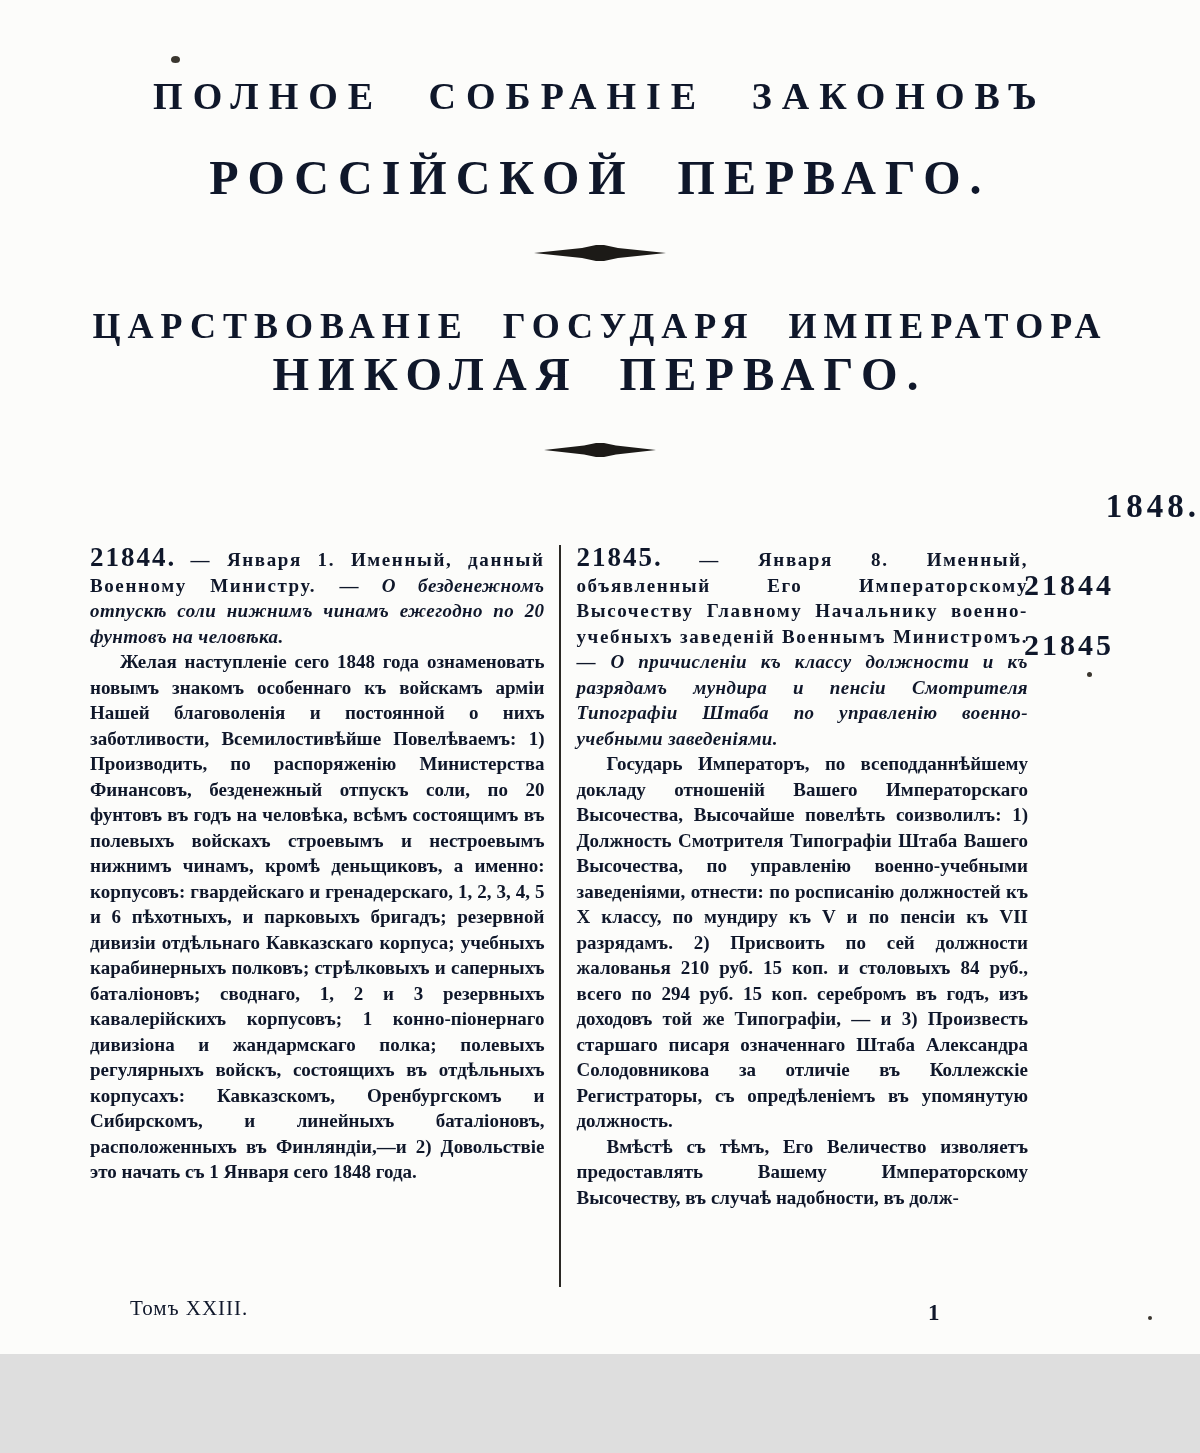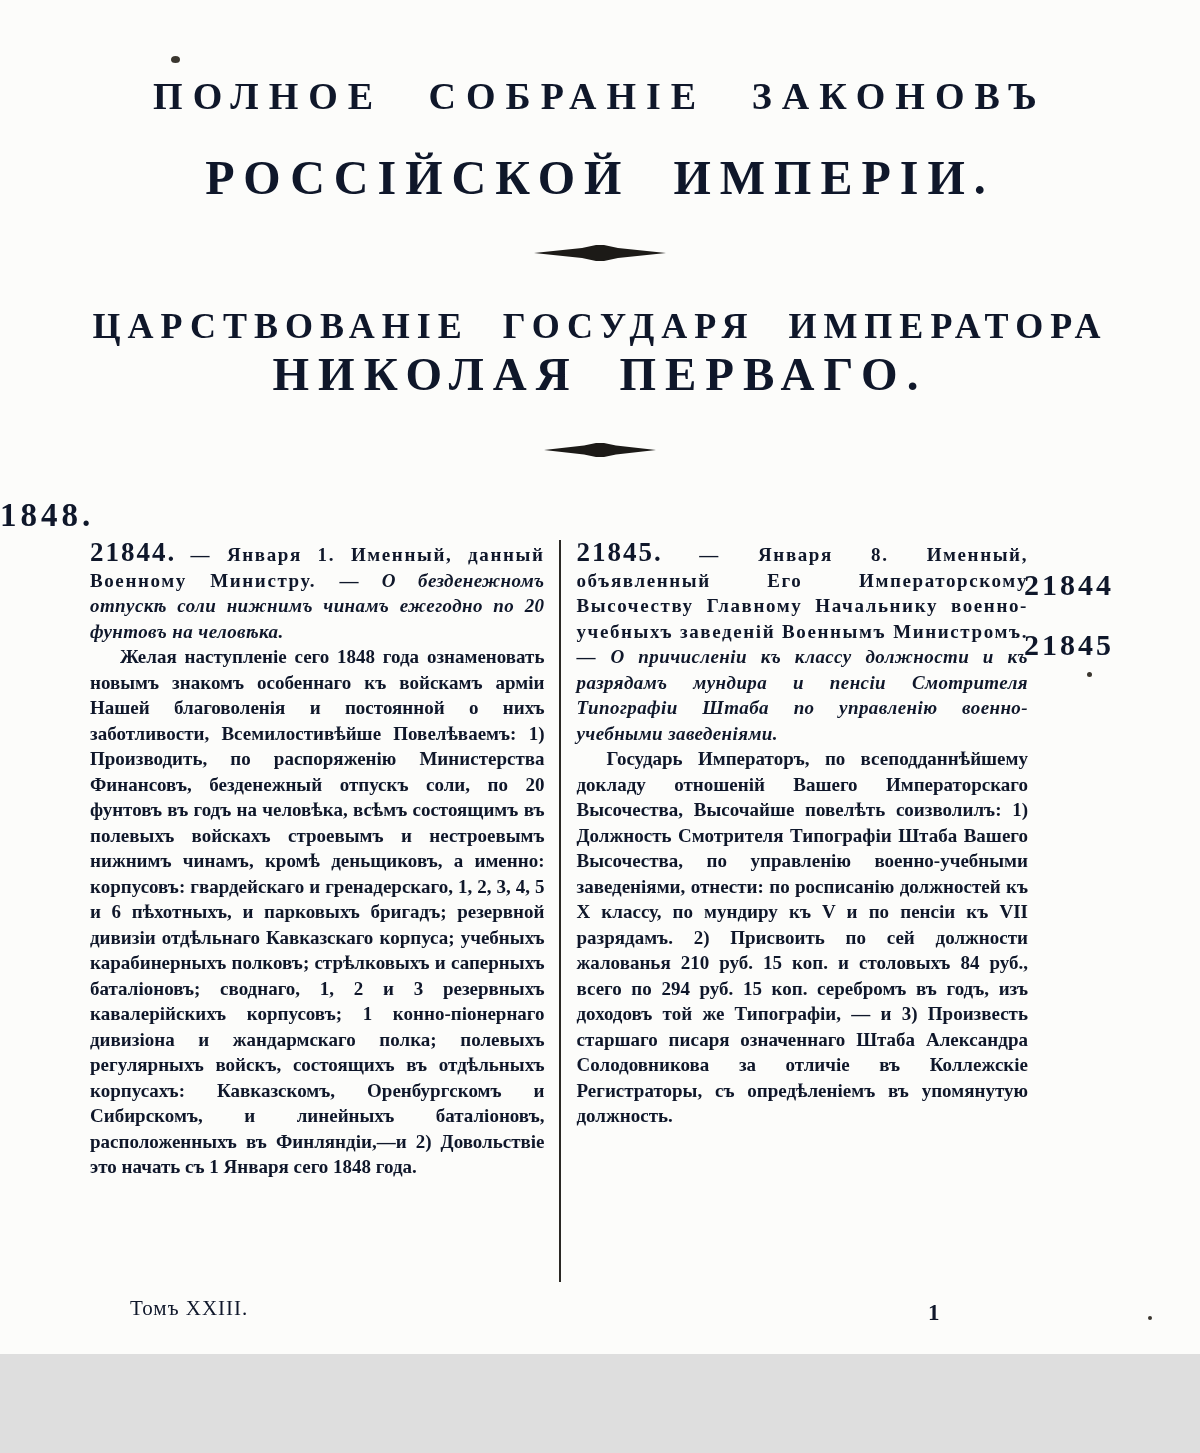--- a/index.html
+++ b/index.html
@@ -45,30 +45,30 @@
     word-spacing: 18px;
   }
   .reign-line2 {
     font-size: 47px;
     font-weight: bold;
     letter-spacing: 9px;
     word-spacing: 20px;
   }
   .ornament2 { margin-top: 42px; line-height: 0; }
   .year {
-    margin-top: 40px;
+    margin-top: 31px;
     font-size: 33px;
     font-weight: bold;
     letter-spacing: 4px;
-    text-align: left;
+    text-align: right;
   }
   
   .columns {
     display: flex;
-    margin: 6px 172px 0 90px;
+    margin: 20px 172px 0 90px;
     height: 742px;
     overflow: hidden;
   }
   .col {
     width: 455px;
     font-size: 19px;
     font-weight: bold;
     line-height: 25.5px;
     text-align: justify;
   }
@@ -124,21 +124,21 @@
   .speck-b { left: 1087px; top: 672px; width: 5px; height: 5px; }
   .speck-c { left: 1148px; top: 1316px; width: 4px; height: 4px; }
 </style>
 </head>
 <body>
 
 <div class="page">
 
   <div class="header">
     <div class="title-line1">ПОЛНОЕ СОБРАНІЕ ЗАКОНОВЪ</div>
-    <div class="title-line2">РОССІЙСКОЙ ИМПЕРІИ.</div>
+    <div class="title-line2">РОССІЙСКОЙ ПЕРВАГО.</div>
 
     <div class="ornament">
       <svg width="132" height="16" viewBox="0 0 132 16" aria-hidden="true">
         <polygon points="0,8 48,3 62,0 70,0 84,3 132,8 84,13 70,16 62,16 48,13" fill="#1c1a17"></polygon>
       </svg>
     </div>
 
     <div class="reign-line1">ЦАРСТВОВАНІЕ ГОСУДАРЯ ИМПЕРАТОРА</div>
     <div class="reign-line2">НИКОЛАЯ ПЕРВАГО.</div>
 
@@ -164,20 +164,21 @@
 
     <div class="col-rule"></div>
 
     <div class="col col-right">
       <p class="entry-head">
         <span class="entry-num">21845.</span>
         <span class="entry-meta">— Января 8. Именный, объявленный Его Императорскому Высочеству Главному Начальнику военно-учебныхъ заведеній Военнымъ Министромъ. —</span>
         <span class="entry-subject">О причисленіи къ классу должности и къ разрядамъ мундира и пенсіи Смотрителя Типографіи Штаба по управленію военно-учебными заведеніями.</span>
       </p>
       <p class="body-par">Государь Императоръ, по всеподданнѣйшему докладу отношеній Вашего Императорскаго Высочества, Высочайше повелѣть соизволилъ: 1) Должность Смотрителя Типографіи Штаба Вашего Высочества, по управленію военно-учебными заведеніями, отнести: по росписанію должностей къ X классу, по мундиру къ V и по пенсіи къ VII разрядамъ. 2) Присвоить по сей должности жалованья 210 руб. 15 коп. и столовыхъ 84 руб., всего по 294 руб. 15 коп. серебромъ въ годъ, изъ доходовъ той же Типографіи, — и 3) Произвесть старшаго писаря означеннаго Штаба Александра Солодовникова за отличіе въ Коллежскіе Регистраторы, съ опредѣленіемъ въ упомянутую должность.</p>
+      <p class="body-par">Вмѣстѣ съ тѣмъ, Его Величество изволяетъ предоставлять Вашему Императорскому Высочеству, въ случаѣ надобности, въ долж-</p>
     </div>
 
   </div>
 
   <div class="margin-num margin-num-1">21844</div>
   <div class="margin-num margin-num-2">21845</div>
 
   <div class="footer-volume">Томъ XXIII.</div>
   <div class="footer-page">1</div>
 

